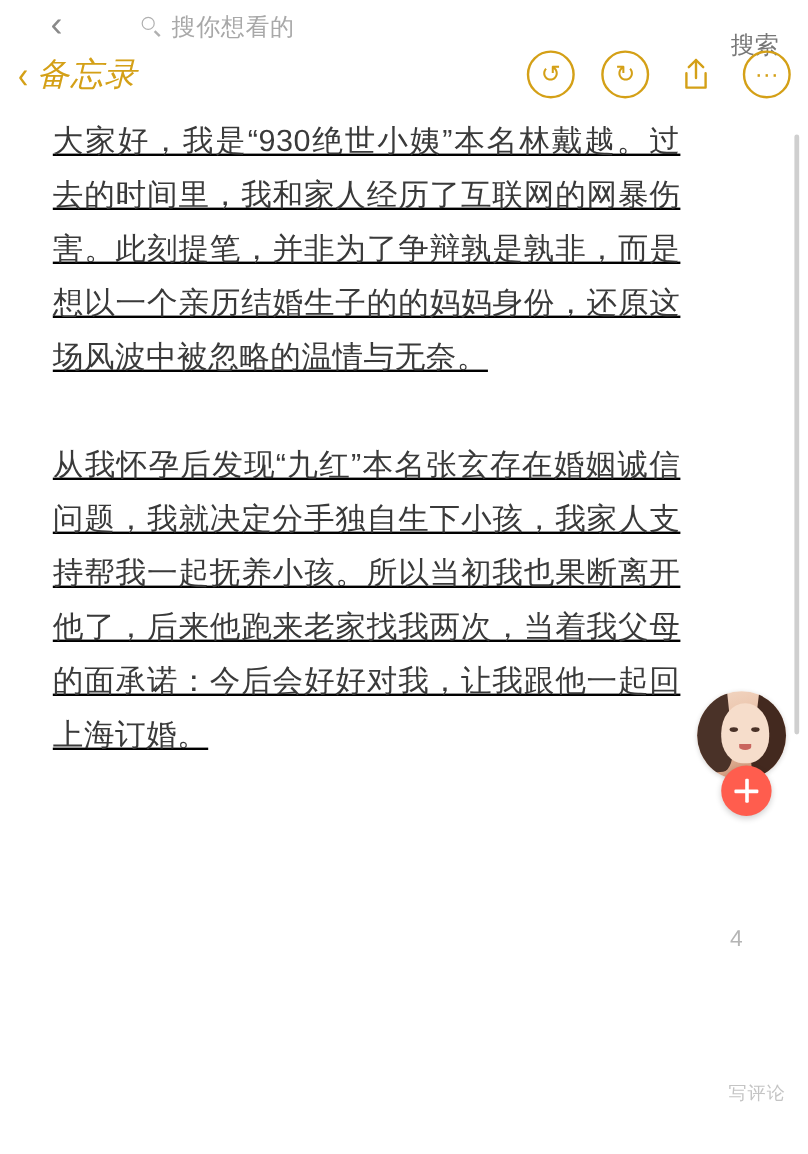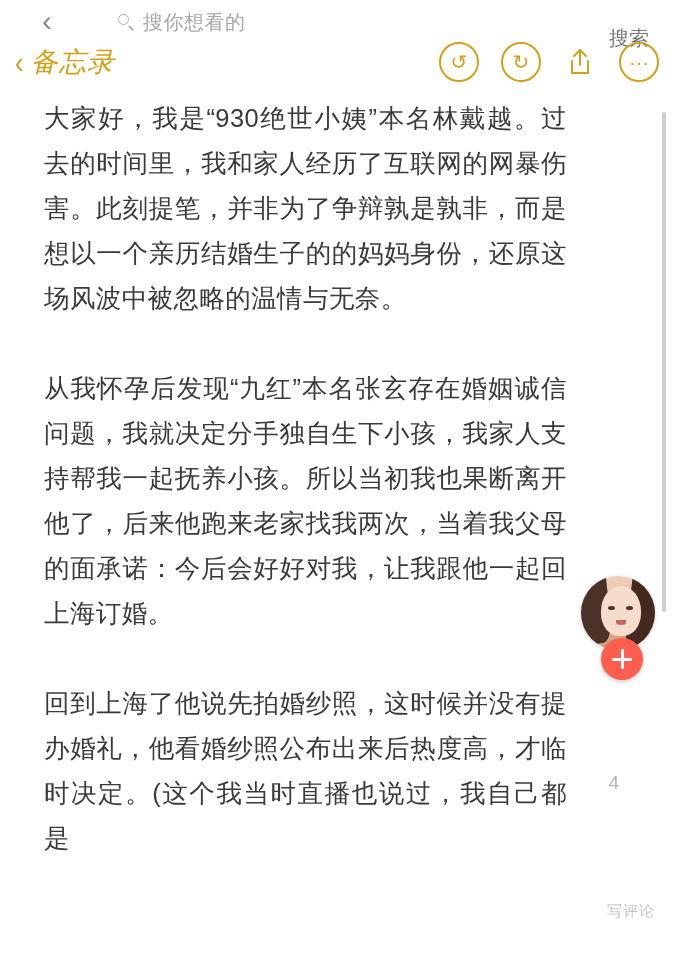--- a/index.html
+++ b/index.html
@@ -160,20 +160,21 @@
   
   .note-body {
     position: absolute;
     top: 96px;
     left: 0;
     width: 613px;
     height: 866px;
     padding: 0 46px 0 44px;
     box-sizing: border-box;
     overflow: hidden;
+    text-decoration: underline;
   }
   .para {
     color: #3a3a3a;
     font-size: 25.5px;
     line-height: 45px;
     letter-spacing: 0.4px;
     margin: 0 0 45px 0;
     text-align: justify;
     text-justify: inter-ideograph;
     word-break: break-all;
@@ -346,21 +347,20 @@
       </div>
       <div class="circ-btn">
         <span class="label">···</span>
       </div>
     </div>
   </div>
 
   <div class="note-body">
     <p class="para">大家好，我是“930绝世小姨”本名林戴越。过去的时间里，我和家人经历了互联网的网暴伤害。此刻提笔，并非为了争辩孰是孰非，而是想以一个亲历结婚生子的的妈妈身份，还原这场风波中被忽略的温情与无奈。</p>
     <p class="para">从我怀孕后发现“九红”本名张玄存在婚姻诚信问题，我就决定分手独自生下小孩，我家人支持帮我一起抚养小孩。所以当初我也果断离开他了，后来他跑来老家找我两次，当着我父母的面承诺：今后会好好对我，让我跟他一起回上海订婚。</p>
-    <p class="para">回到上海了他说先拍婚纱照，这时候并没有提办婚礼，他看婚纱照公布出来后热度高，才临时决定。(这个我当时直播也说过，我自己都是</p>
   </div>
 
   <div class="scroll-track"></div>
   <div class="scroll-thumb"></div>
 
   <div class="avatar">
     <div class="hair-left"></div>
     <div class="hair-right"></div>
     <div class="face"></div>
     <div class="eye-l"></div>

